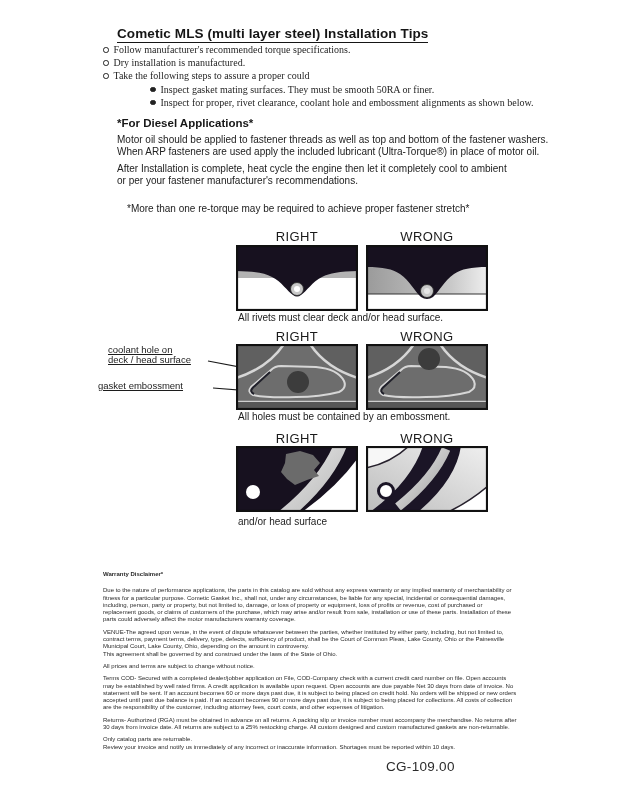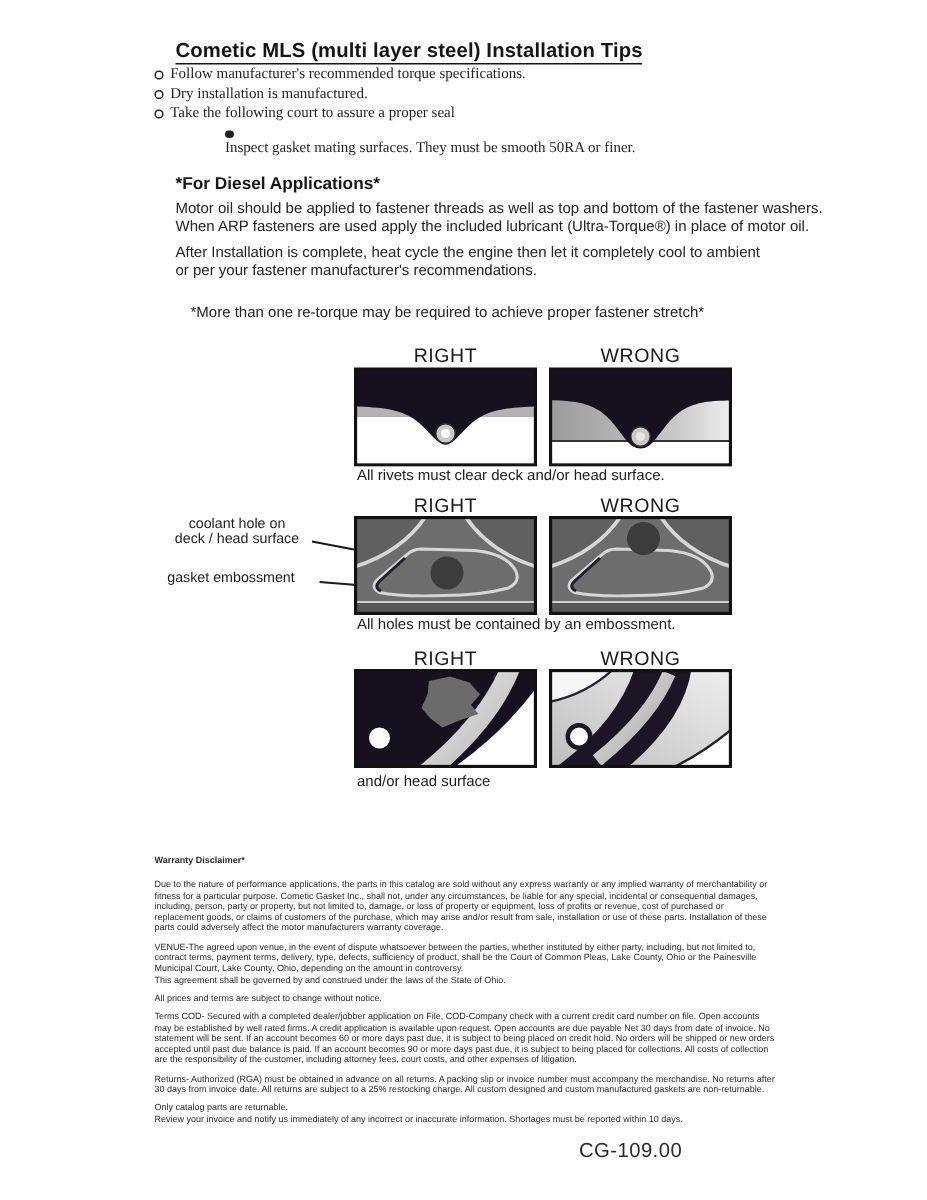--- a/index.html
+++ b/index.html
@@ -9,30 +9,30 @@
   }
   .abs{position:absolute;}
   
   .doc-title{
     left:117px;top:26px;font-size:13.5px;font-weight:bold;color:#151515;
     border-bottom:1.5px solid #151515;padding-bottom:1px;letter-spacing:.1px;
   }
   .bullets{left:103px;top:43px;font-size:10px;line-height:13.2px;font-family:Liberation Serif, serif;}
   .bullet-row{display:flex;align-items:flex-start;}
   .b-marker{flex:0 0 auto;width:3.5px;height:3.5px;border:1px solid #222;border-radius:50%;margin:4px 5px 0 0;}
-  .sub{margin-left:47px;flex-direction:column;}
+  .sub{margin-left:47px;}
   .b-marker.filled{background:#222;}
   .diesel-head{left:117px;top:117px;font-size:11.5px;font-weight:bold;color:#161616;}
   .body-text{left:117px;font-size:10px;line-height:11.9px;color:#222;}
   
   .fig-label{width:122px;text-align:center;font-size:13px;letter-spacing:.4px;color:#1a1a1a;}
   .panel{width:122px;height:66px;}
   .panel svg{display:block;width:100%;height:100%;}
   .caption{font-size:10px;line-height:11px;color:#1c1c1c;}
-  .annot{font-size:9.5px;line-height:9.8px;text-align:center;color:#1c1c1c;}
+  .annot{font-size:9.5px;line-height:9.8px;text-align:left;color:#1c1c1c;text-decoration:underline;}
   
   .legal{left:103px;top:571px;width:414px;font-size:6px;line-height:7.3px;color:#2a2a2a;}
   .legal .lg-head{font-weight:bold;margin:0 0 9px 0;}
   .legal p{margin:0 0 0 0;}
   .legal p.gap{margin-top:5px;}
   .footer-code{left:386px;top:759px;font-size:13.5px;letter-spacing:.3px;color:#2b2b2b;}
 </style>
 </head>
 <body>
 
@@ -44,25 +44,29 @@
     <div class="bullet-row">
       <span class="b-marker"></span>
       <span>Follow manufacturer's recommended torque specifications.</span>
     </div>
     <div class="bullet-row">
       <span class="b-marker"></span>
       <span>Dry installation is manufactured.</span>
     </div>
     <div class="bullet-row">
       <span class="b-marker"></span>
-      <span>Take the following court to assure a proper seal</span>
+      <span>Take the following steps to assure a proper could</span>
     </div>
     <div class="bullet-row sub">
       <span class="b-marker filled"></span>
       <span>Inspect gasket mating surfaces.  They must be smooth 50RA or finer.</span>
+    </div>
+    <div class="bullet-row sub">
+      <span class="b-marker filled"></span>
+      <span>Inspect for proper, rivet clearance, coolant hole and embossment alignments as shown below.</span>
     </div>
   </div>
 
   <div class="abs diesel-head">*For Diesel Applications*</div>
   <div class="abs body-text" style="top:134px;">
     <div>Motor oil should be applied to fastener threads as well as top and bottom of the fastener washers.</div>
     <div>When ARP fasteners are used apply the included lubricant (Ultra-Torque®) in place of motor oil.</div>
   </div>
   <div class="abs body-text" style="top:163px;">
     <div>After Installation is complete, heat cycle the engine then let it completely cool to ambient</div>

